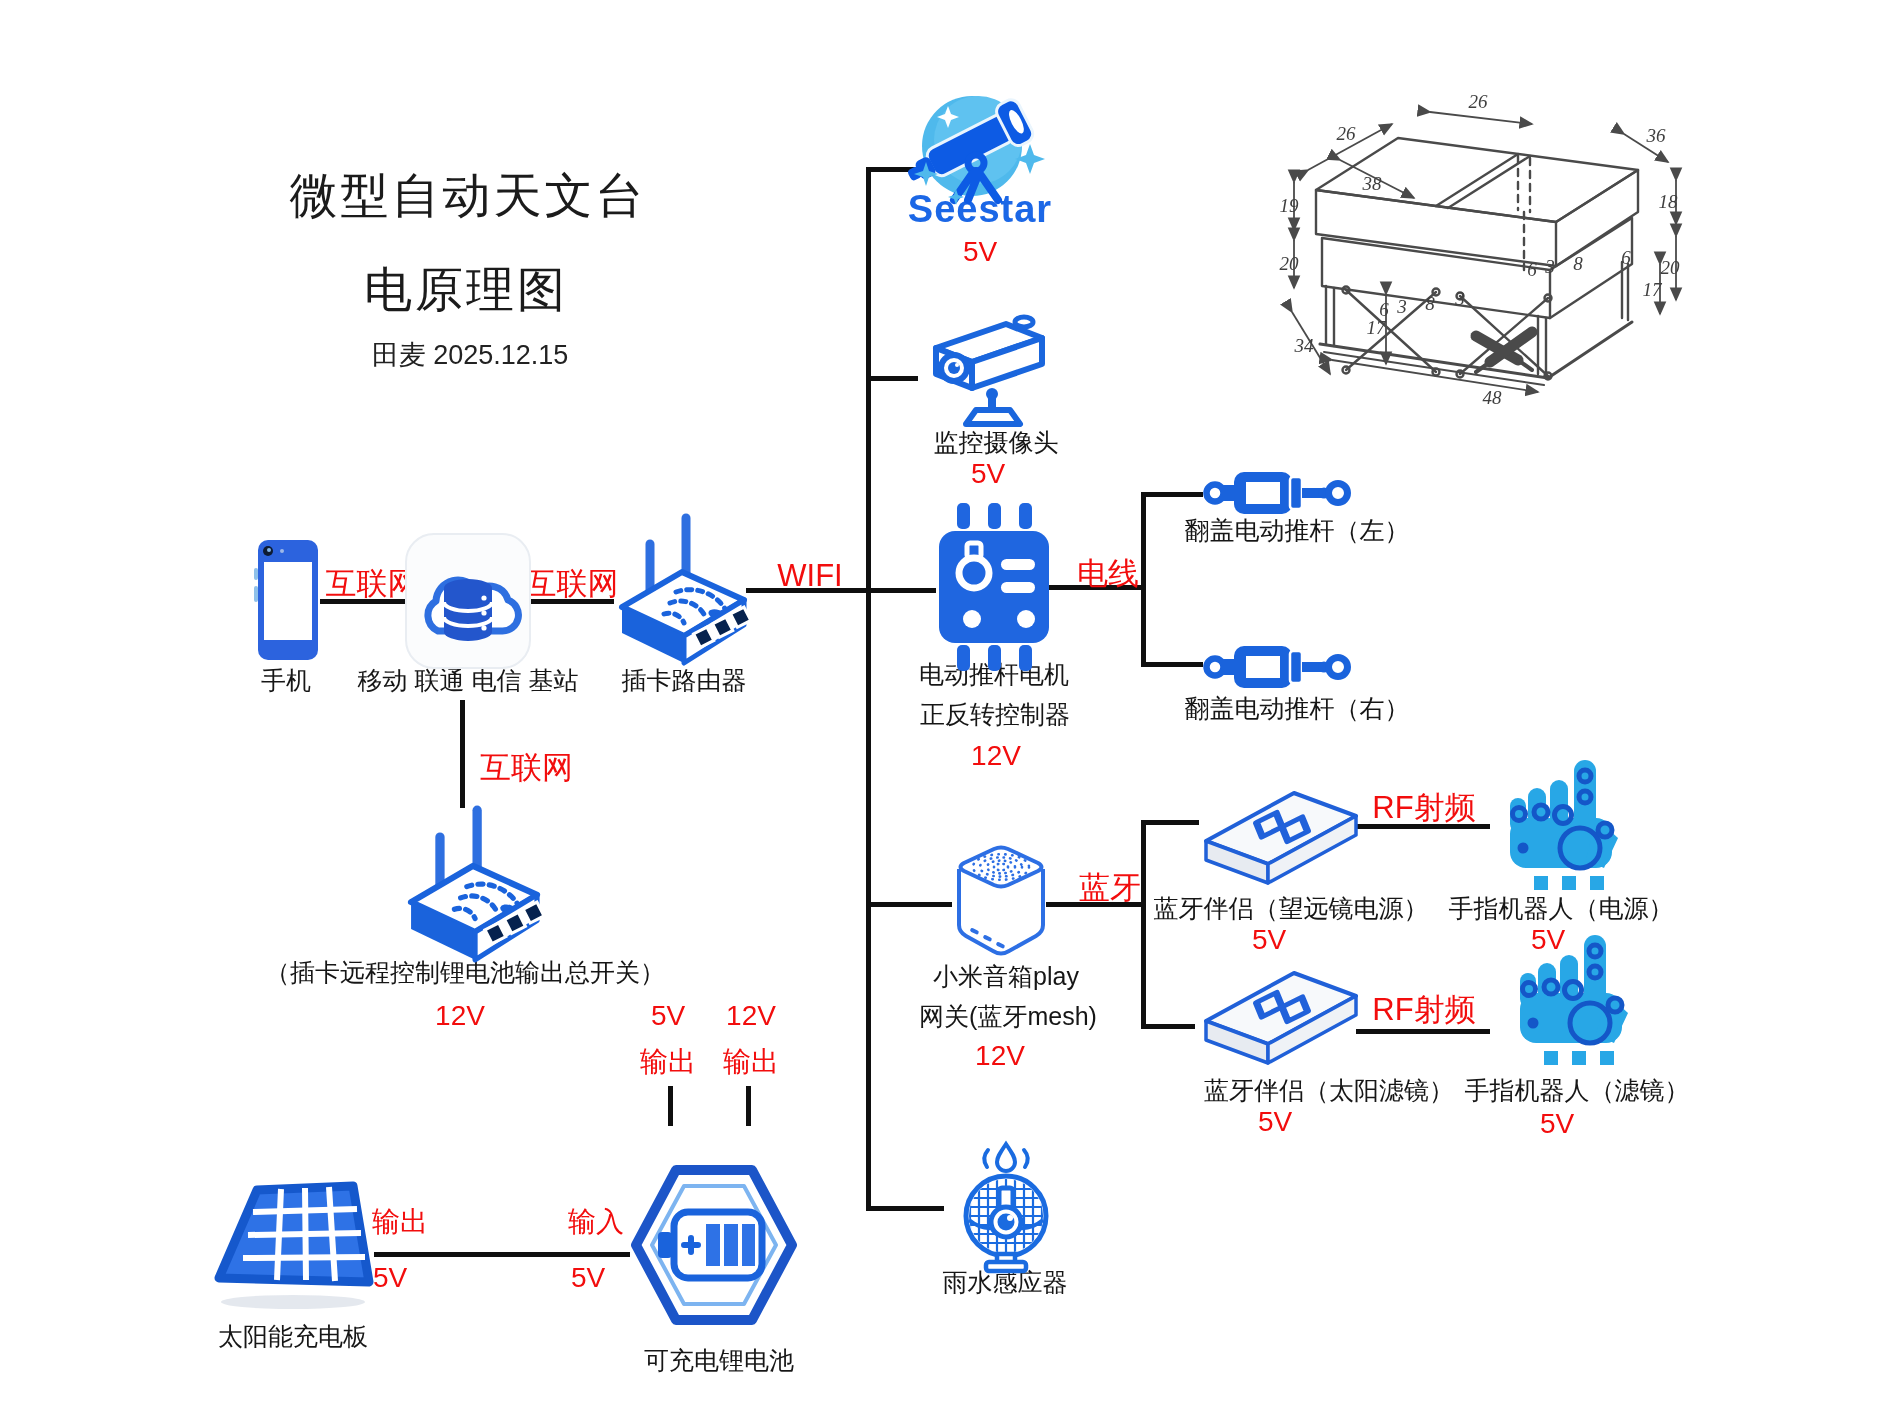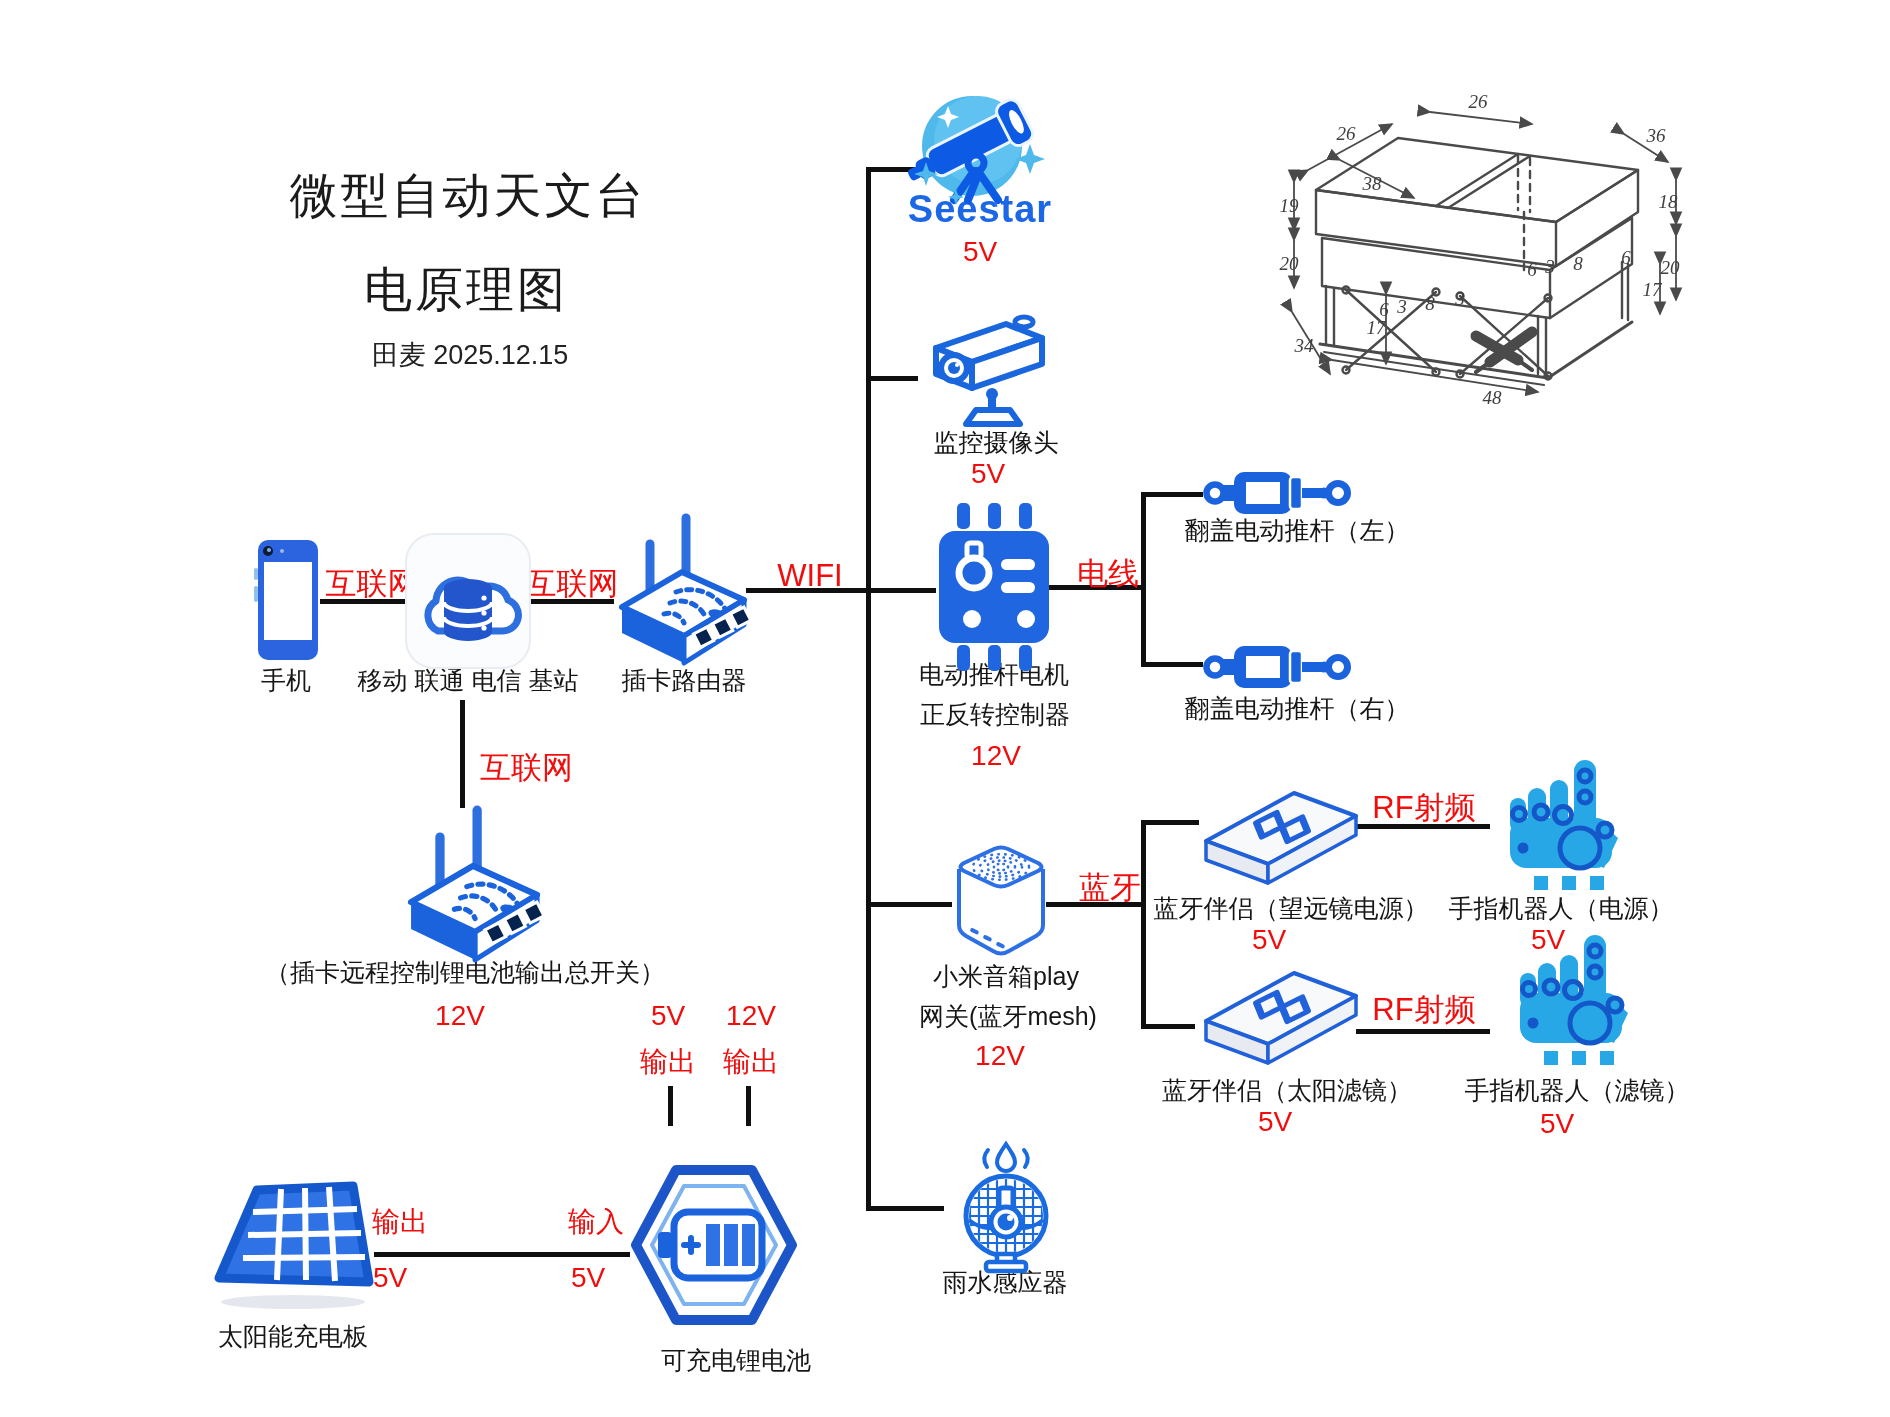--- a/index.html
+++ b/index.html
@@ -80,41 +80,41 @@
 
   <div class="t lbl c" style="left:1006px;top:962px;">小米音箱play</div>
   <div class="t lbl c" style="left:1008px;top:1002px;">网关(蓝牙mesh)</div>
   <div class="t v c" style="left:1000px;top:1040px;">12V</div>
 
   <div class="t lbl c" style="left:1291px;top:894px;">蓝牙伴侣（望远镜电源）</div>
   <div class="t v c" style="left:1269px;top:924px;">5V</div>
   <div class="t lbl c" style="left:1561px;top:894px;">手指机器人（电源）</div>
   <div class="t v c" style="left:1548px;top:924px;">5V</div>
 
-  <div class="t lbl c" style="left:1287px;top:1076px;">蓝牙伴侣（太阳滤镜）</div>
+  <div class="t lbl c" style="left:1329px;top:1076px;">蓝牙伴侣（太阳滤镜）</div>
   <div class="t v c" style="left:1275px;top:1106px;">5V</div>
   <div class="t lbl c" style="left:1577px;top:1076px;">手指机器人（滤镜）</div>
   <div class="t v c" style="left:1557px;top:1108px;">5V</div>
 
   <div class="t lbl c" style="left:1005px;top:1268px;">雨水感应器</div>
 
   <div class="t lbl c" style="left:465px;top:958px;">（插卡远程控制锂电池输出总开关）</div>
   <div class="t v c" style="left:460px;top:1000px;">12V</div>
 
   <div class="t v c" style="left:668px;top:1000px;">5V</div>
   <div class="t v c" style="left:668px;top:1046px;">输出</div>
   <div class="t v c" style="left:751px;top:1000px;">12V</div>
   <div class="t v c" style="left:751px;top:1046px;">输出</div>
 
   <div class="t v c" style="left:400px;top:1206px;">输出</div>
   <div class="t v c" style="left:390px;top:1262px;">5V</div>
   <div class="t v c" style="left:596px;top:1206px;">输入</div>
   <div class="t v c" style="left:588px;top:1262px;">5V</div>
 
-  <div class="t lbl c" style="left:719px;top:1346px;margin-left:17px;">可充电锂电池</div>
+  <div class="t lbl c" style="left:719px;top:1346px;">可充电锂电池</div>
   <div class="t lbl c" style="left:293px;top:1322px;">太阳能充电板</div>
 
   <div class="ic" style="left:252px;top:538px;">
     <svg width="72" height="126" viewBox="0 0 72 126">
       <rect x="6" y="2" width="60" height="120" rx="10" fill="#2c63de"></rect>
       <rect x="2" y="30" width="4" height="12" rx="2" fill="#8fc1ea"></rect>
       <rect x="2" y="48" width="4" height="16" rx="2" fill="#8fc1ea"></rect>
       <rect x="12" y="24" width="48" height="78" fill="#ffffff"></rect>
       <circle cx="16" cy="13" r="5" fill="#0d1b33"></circle>
         <circle cx="17" cy="12" r="2" fill="#7fb3e8"></circle>

